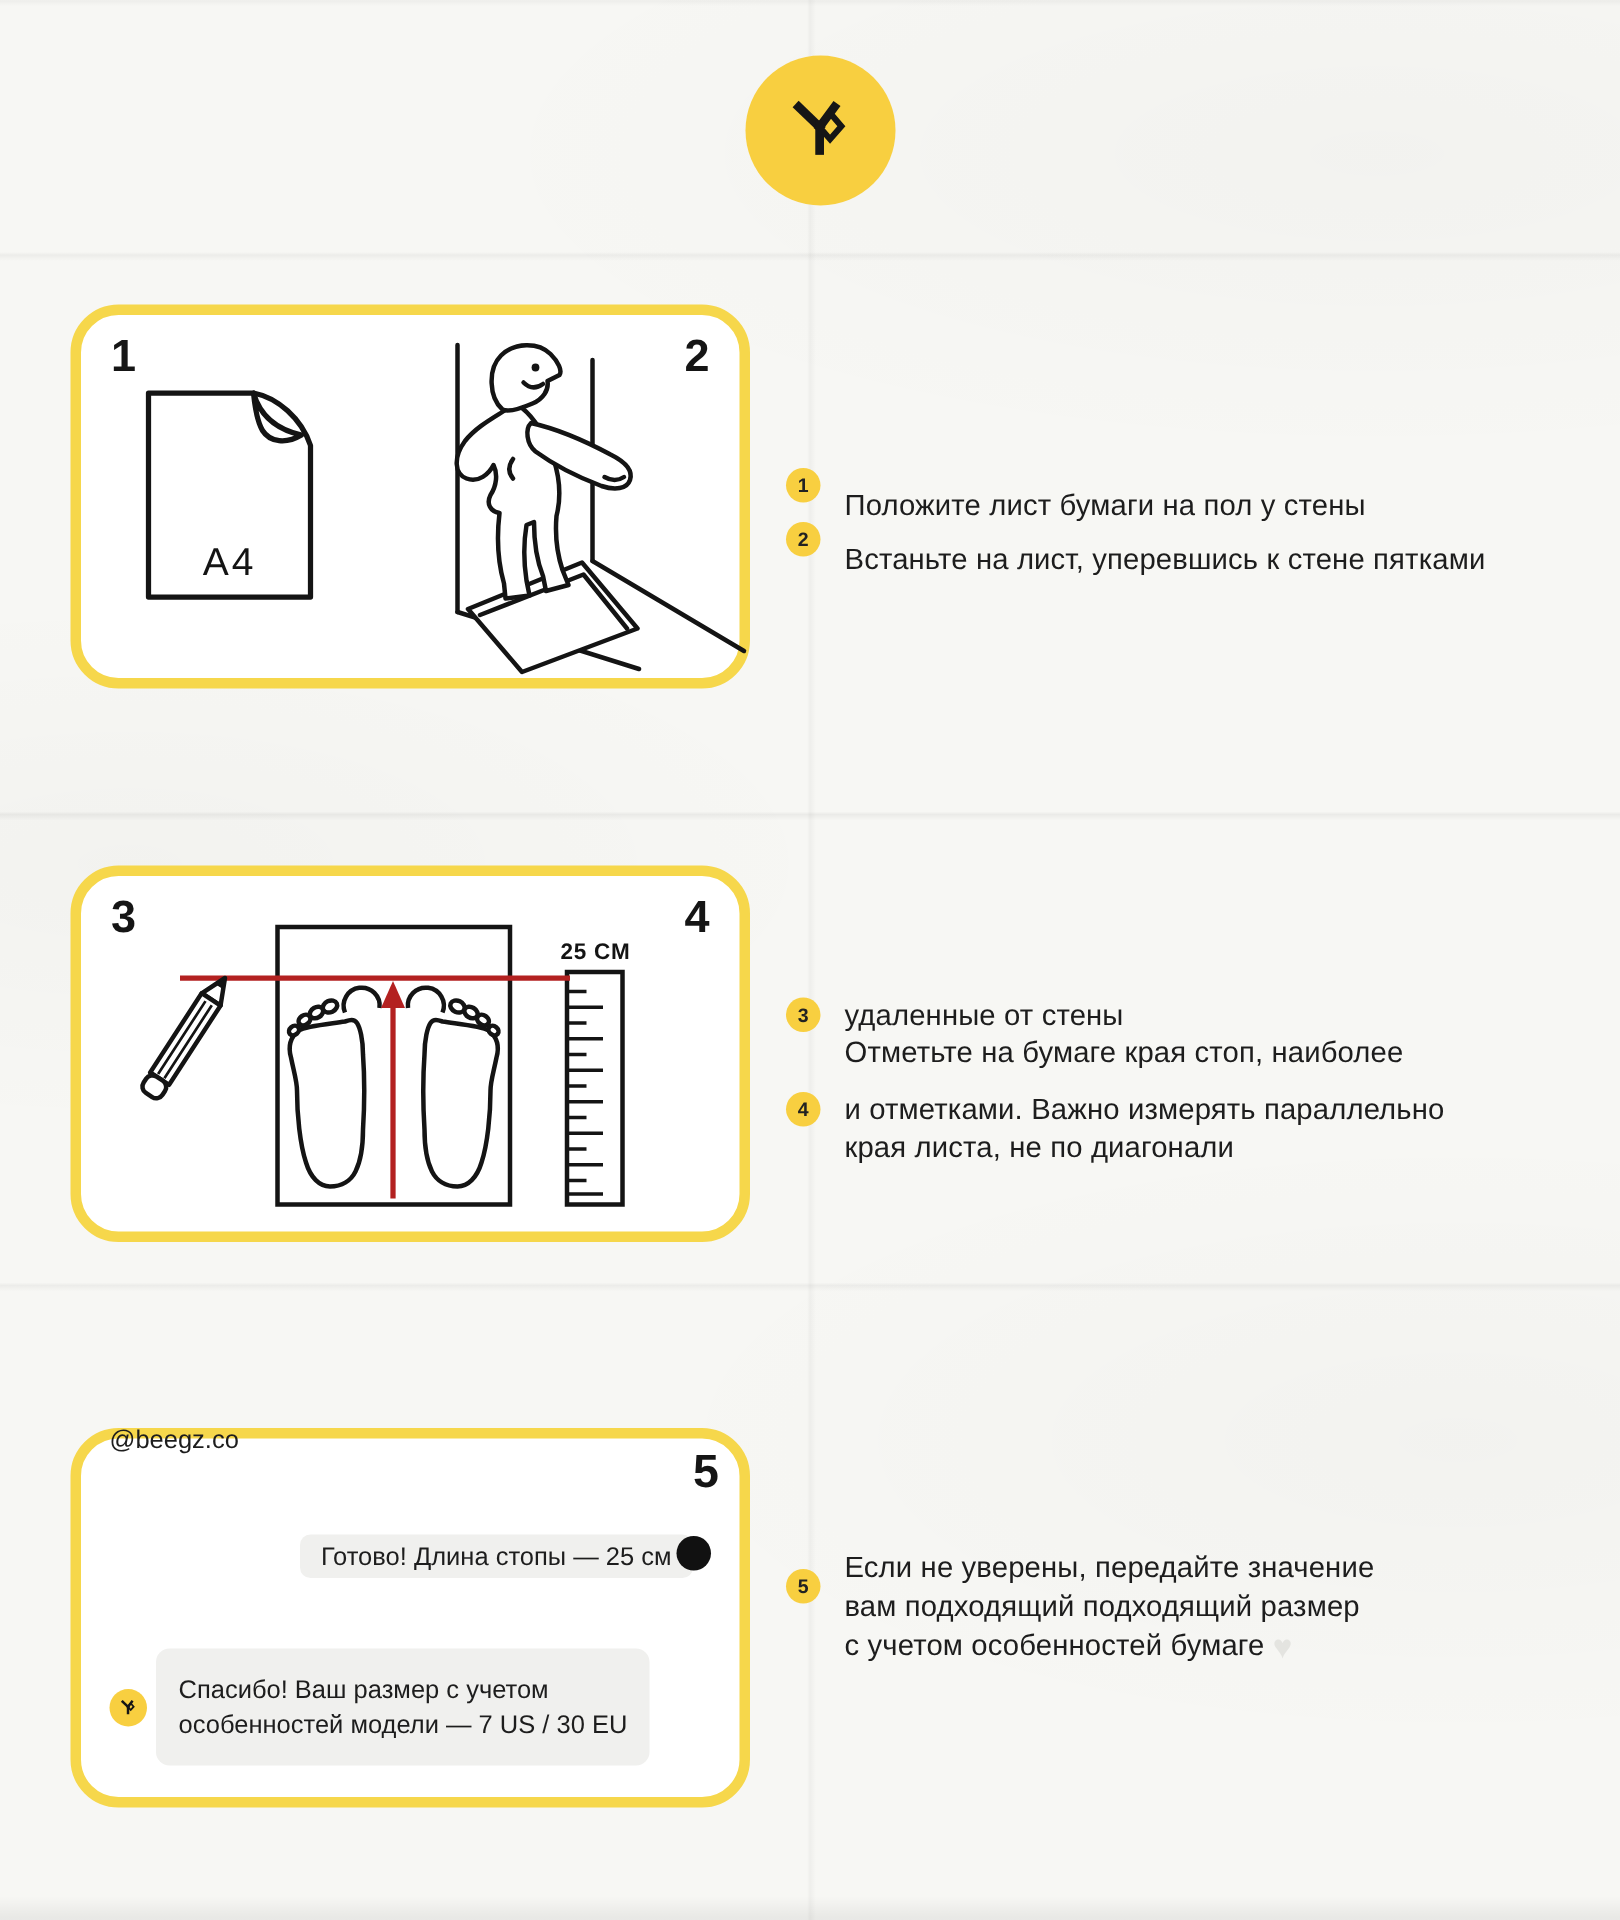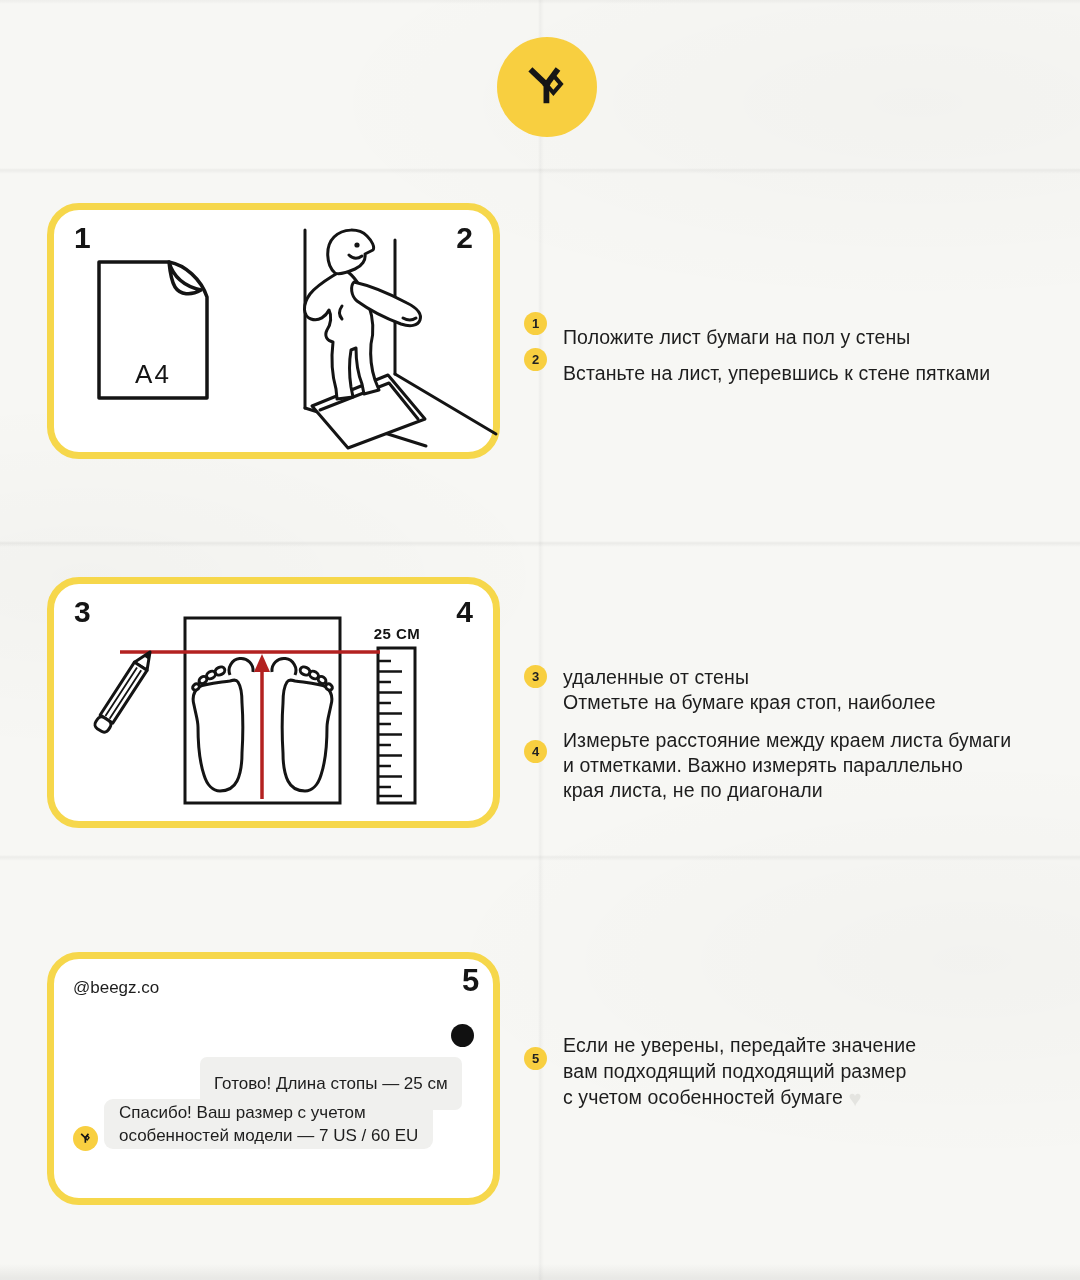--- a/index.html
+++ b/index.html
@@ -42,25 +42,25 @@
   .badge{
     width:23px;height:23px;border-radius:50%;background:#F8CF40;color:#222;
     font-size:13px;font-weight:700;display:flex;align-items:center;justify-content:center;
     margin-right:16px;flex:0 0 auto;
   }
   .step-text{font-size:19.5px;line-height:25px;letter-spacing:0.1px;color:#1d1d1d;margin-top:28px;}
   .step-text .line{display:block;}
   #step1{top:297px;} #step2{top:333px;} #step3{top:637px;} #step4{top:700px;} #step5{top:1004px;}
   #step5 .step-text{line-height:26px;}
   .heart{color:#e4e4e0;font-size:22px;vertical-align:-2px;}
-  .handle{position:absolute;left:73px;top:978px;font-size:17px;z-index:2;color:#1d1d1d;}
+  .handle{position:absolute;left:73px;top:950px;font-size:17px;z-index:2;color:#1d1d1d;}
   .num5{position:absolute;left:462px;top:963px;font-size:31px;font-weight:700;z-index:2;color:#151515;}
   .bubble{position:absolute;background:#f0f0ee;border-radius:7px;font-size:17px;color:#1d1d1d;z-index:2;}
-  .bubble-out{left:200px;top:1057px;height:29px;line-height:29px;padding:12px 14px;white-space:nowrap;}
-  .bubble-in{left:104px;top:1099px;padding:2px 15px;line-height:23px;border-radius:9px;}
+  .bubble-out{left:200px;top:1023px;height:29px;line-height:29px;padding:0 14px;white-space:nowrap;}
+  .bubble-in{left:104px;top:1099px;padding:16px 15px;line-height:23px;border-radius:9px;}
   .bubble-in .line{display:block;white-space:nowrap;}
   .avatar-black{position:absolute;left:451px;top:1024px;width:23px;height:23px;border-radius:50%;background:#111;z-index:2;}
   .avatar-yellow{position:absolute;left:73px;top:1126px;width:25px;height:25px;border-radius:50%;
     background:#F8CF40;z-index:2;display:flex;align-items:center;justify-content:center;}
   svg{display:block;}
 </style>
 </head>
 <body>
 
 <div class="paper-texture"></div>
@@ -152,21 +152,21 @@
   </g>
 </svg>
 
 <div class="card" id="card3"></div>
 <div class="handle">@beegz.co</div>
 <div class="num5">5</div>
 <div class="bubble bubble-out">Готово! Длина стопы — 25 см</div>
 <div class="avatar-black"></div>
 <div class="bubble bubble-in">
   <span class="line">Спасибо! Ваш размер с учетом</span>
-  <span class="line">особенностей модели — 7 US / 60 EU</span>
+  <span class="line">особенностей модели — 7 US / 30 EU</span>
 </div>
 <div class="avatar-yellow">
   <svg width="15" height="15" viewBox="0 0 100 100">
     <g stroke="#161616" fill="none" stroke-linecap="square">
       <path d="M25 23 L49 46" stroke-width="11"></path>
       <path d="M66 23 L49 46" stroke-width="11"></path>
       <path d="M49 44 L49 73" stroke-width="11"></path>
       <path d="M61 30 L74 45 L61 60 L48 45 Z" stroke-width="8"></path>
     </g>
   </svg>
@@ -187,21 +187,20 @@
 <div class="step" id="step3">
   <div class="badge">3</div>
   <div class="step-text">
     <span class="line">удаленные от стены</span>
     <span class="line">Отметьте на бумаге края стоп, наиболее</span>
   </div>
 </div>
 <div class="step" id="step4">
   <div class="badge">4</div>
   <div class="step-text">
-    <span class="line">Измерьте расстояние между краем листа бумаги</span>
     <span class="line">и отметками. Важно измерять параллельно</span>
     <span class="line">края листа, не по диагонали</span>
   </div>
 </div>
 <div class="step" id="step5">
   <div class="badge">5</div>
   <div class="step-text">
     <span class="line">Если не уверены, передайте значение</span>
     <span class="line">вам подходящий подходящий размер</span>
     <span class="line"><span>с учетом особенностей бумаге</span> <span class="heart">♥</span></span>

